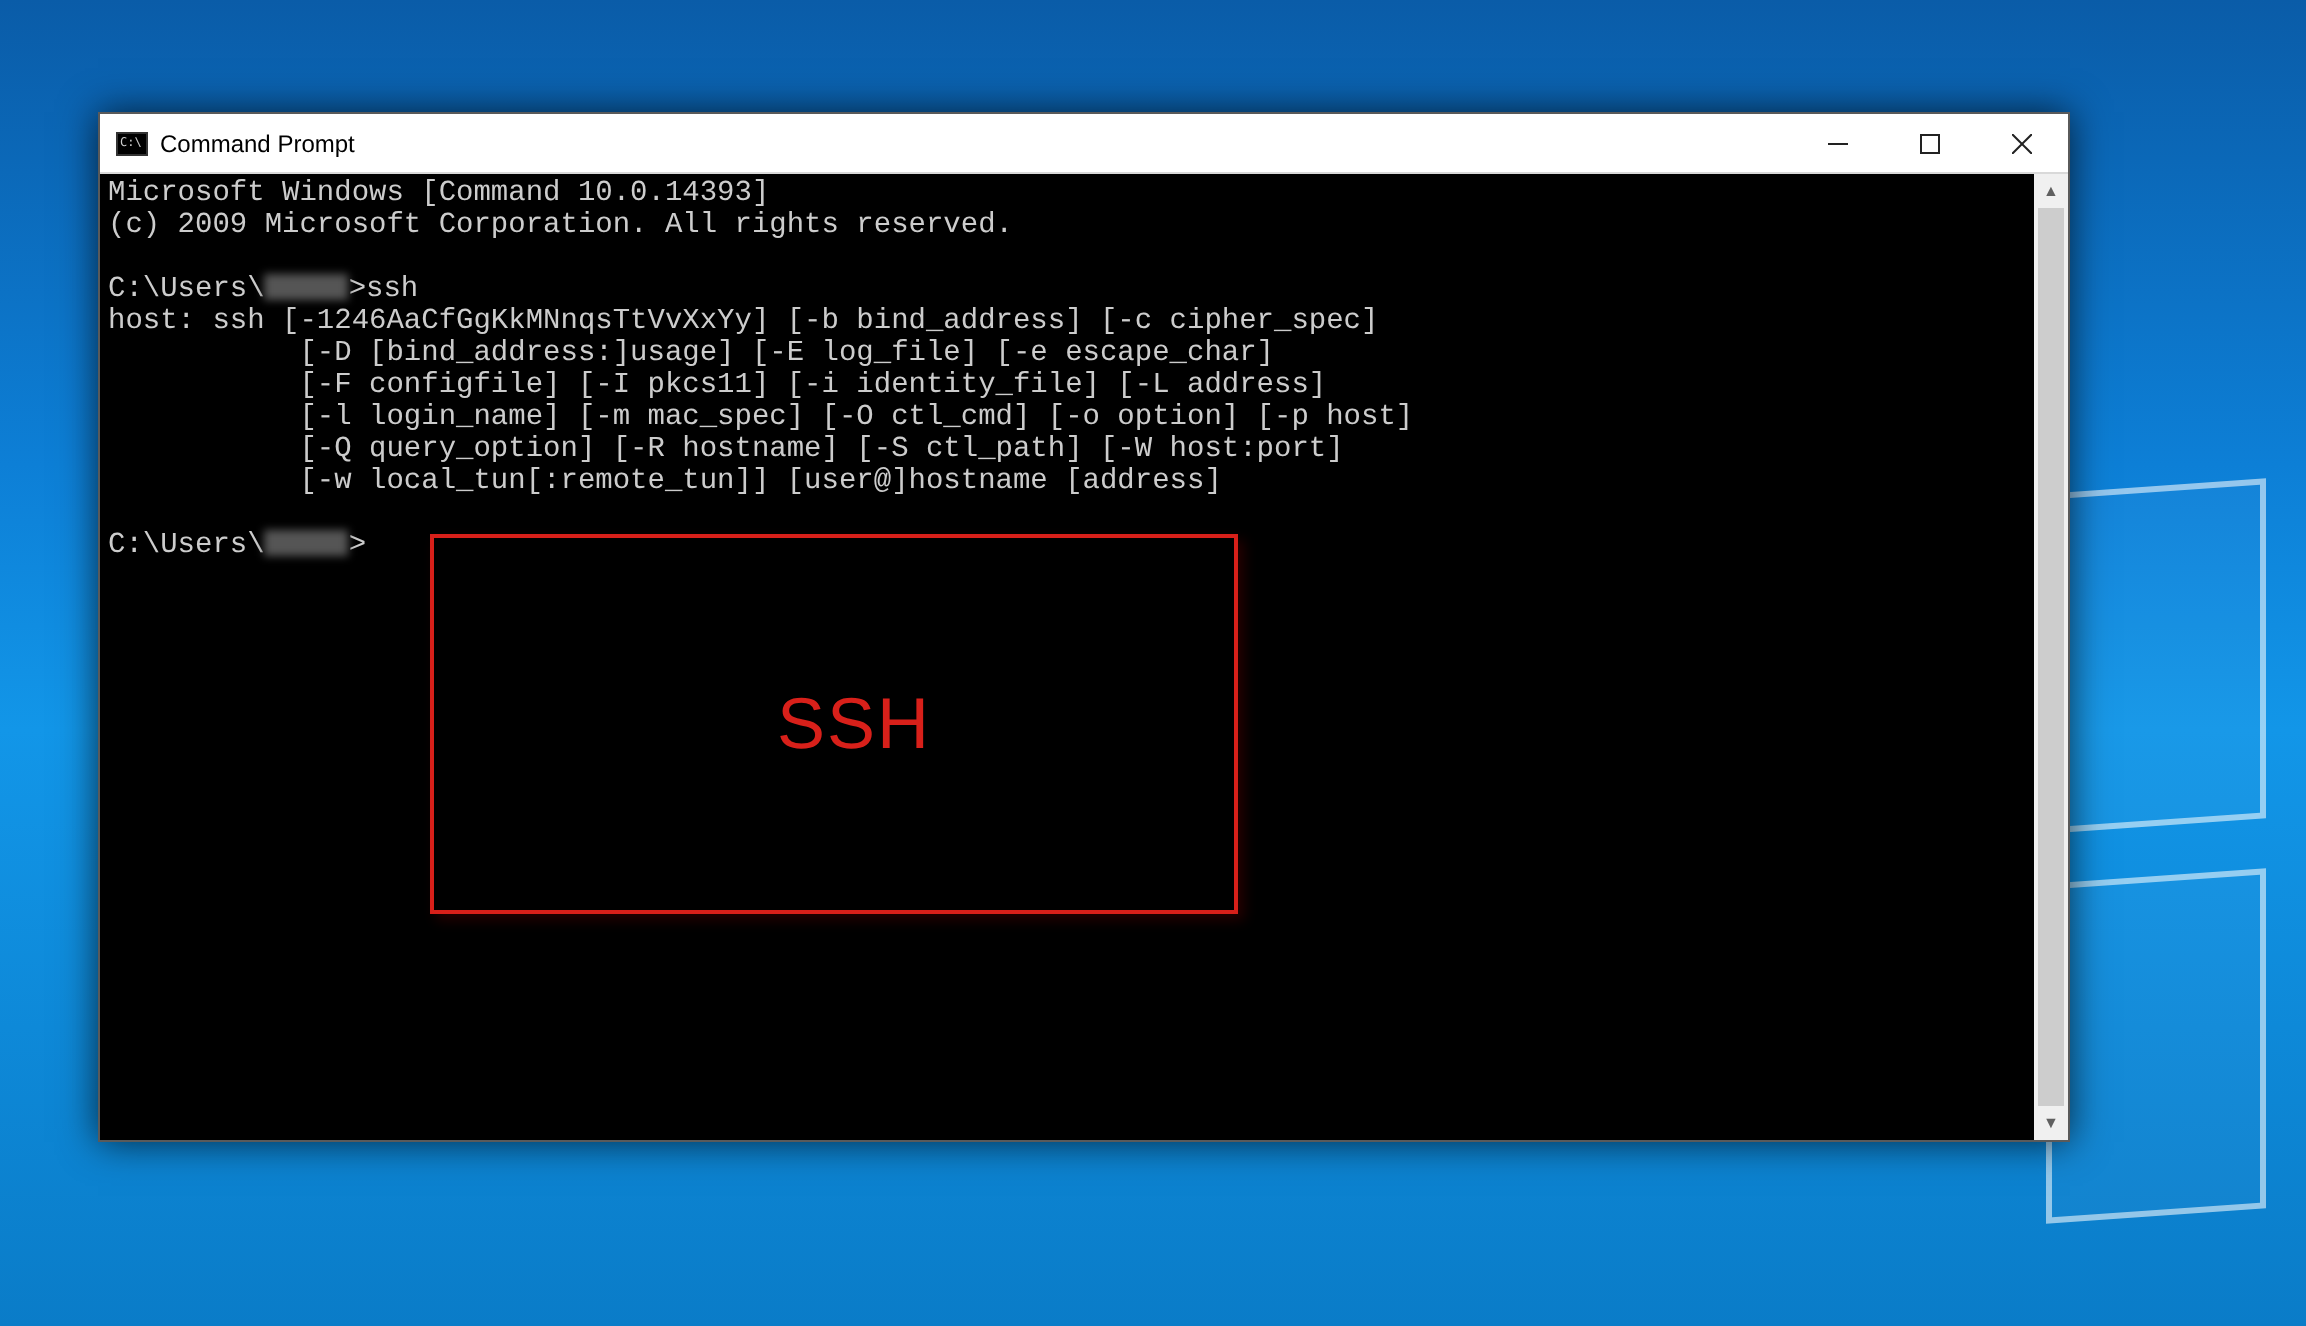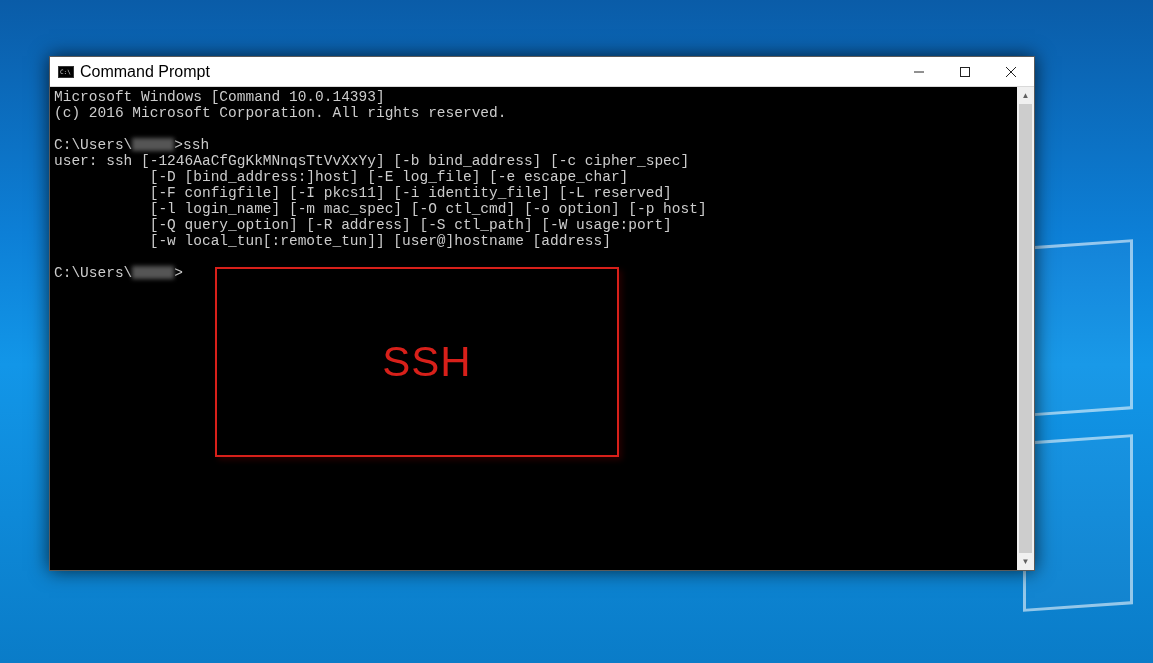--- a/index.html
+++ b/index.html
@@ -55,21 +55,21 @@
     }
     .title-icon::after {
       content: "C:\\";
       position: absolute;
       color: #ccc;
       font-size: 6px;
       font-family: Consolas, monospace;
       top: 1px; left: 1px;
     }
     .title-text {
-      font-size: 16px;
+      font-size: 12px;
       color: #000;
       flex: 1;
     }
     .win-controls {
       display: flex;
       height: 100%;
     }
     .win-btn {
       width: 46px;
       height: 100%;
@@ -145,21 +145,21 @@
       height: 190px;
       border: 2px solid #d8201a;
       display: flex;
       align-items: center;
       justify-content: center;
       box-shadow: 3px 3px 6px rgba(255,0,0,0.15);
     }
     .ssh-label {
       color: #d8201a;
       font-family: Arial, sans-serif;
-      font-size: 42px;
+      font-size: 36px;
       font-weight: 400;
       letter-spacing: 1px;
       margin-left: 20px;
     }
   </style>
 </head>
 <body>
 
 <div class="win-squares">
   <div class="win-square sq-a"></div>
@@ -184,28 +184,28 @@
       <div class="win-btn close">
         <svg viewBox="0 0 10 10">
             <line x1="0" y1="0" x2="10" y2="10" stroke="currentColor" stroke-width="1"></line>
             <line x1="10" y1="0" x2="0" y2="10" stroke="currentColor" stroke-width="1"></line>
           </svg>
       </div>
     </div>
   </div>
   <div class="console-area">
     <div class="console"><span>Microsoft Windows [Command 10.0.14393]</span>
-<span>(c) 2016 Microsoft Corporation. All rights reserved.</span>
+<span>(c) 2009 Microsoft Corporation. All rights reserved.</span>
 
 <span>C:\Users\</span><span class="blur-user"></span><span>&gt;ssh</span>
-<span>user: ssh [-1246AaCfGgKkMNnqsTtVvXxYy] [-b bind_address] [-c cipher_spec]</span>
-<span>           [-D [bind_address:]host] [-E log_file] [-e escape_char]</span>
-<span>           [-F configfile] [-I pkcs11] [-i identity_file] [-L reserved]</span>
+<span>host: ssh [-1246AaCfGgKkMNnqsTtVvXxYy] [-b bind_address] [-c cipher_spec]</span>
+<span>           [-D [bind_address:]usage] [-E log_file] [-e escape_char]</span>
+<span>           [-F configfile] [-I pkcs11] [-i identity_file] [-L address]</span>
 <span>           [-l login_name] [-m mac_spec] [-O ctl_cmd] [-o option] [-p host]</span>
-<span>           [-Q query_option] [-R address] [-S ctl_path] [-W usage:port]</span>
+<span>           [-Q query_option] [-R hostname] [-S ctl_path] [-W host:port]</span>
 <span>           [-w local_tun[:remote_tun]] [user@]hostname [address]</span>
 
 <span>C:\Users\</span><span class="blur-user"></span><span>&gt;</span>
       <div class="ssh-box">
         <div class="ssh-label">SSH</div>
       </div>
     </div>
     <div class="scrollbar">
       <div class="scroll-arrow">▲</div>
       <div class="scroll-track">

